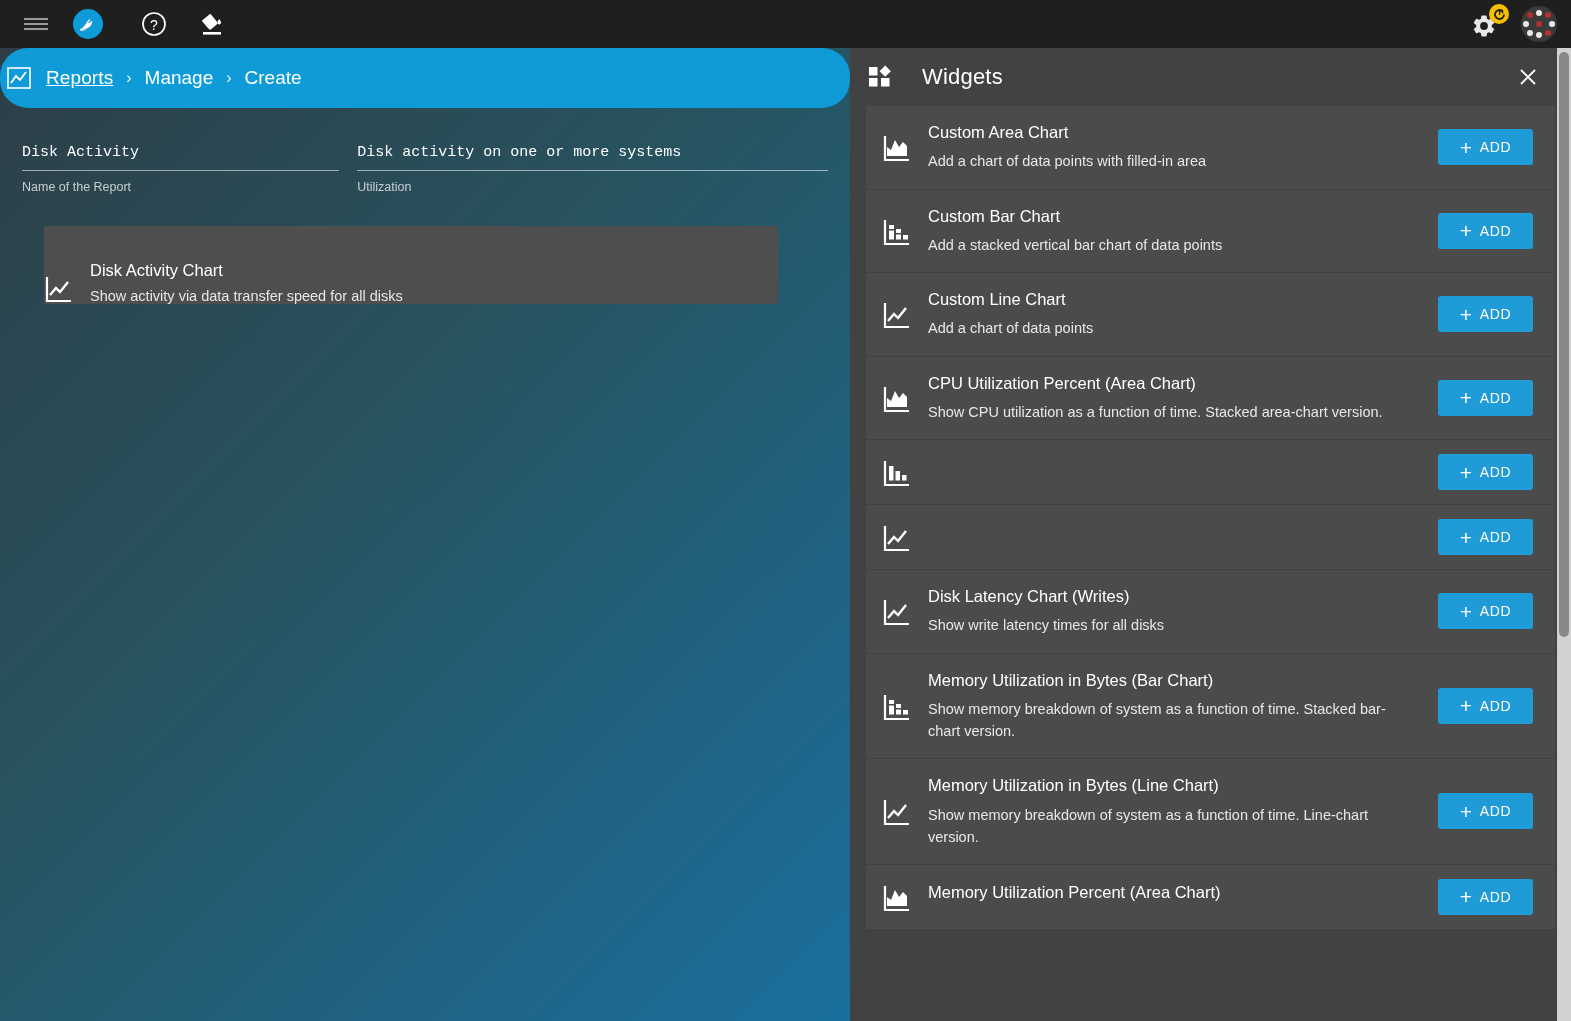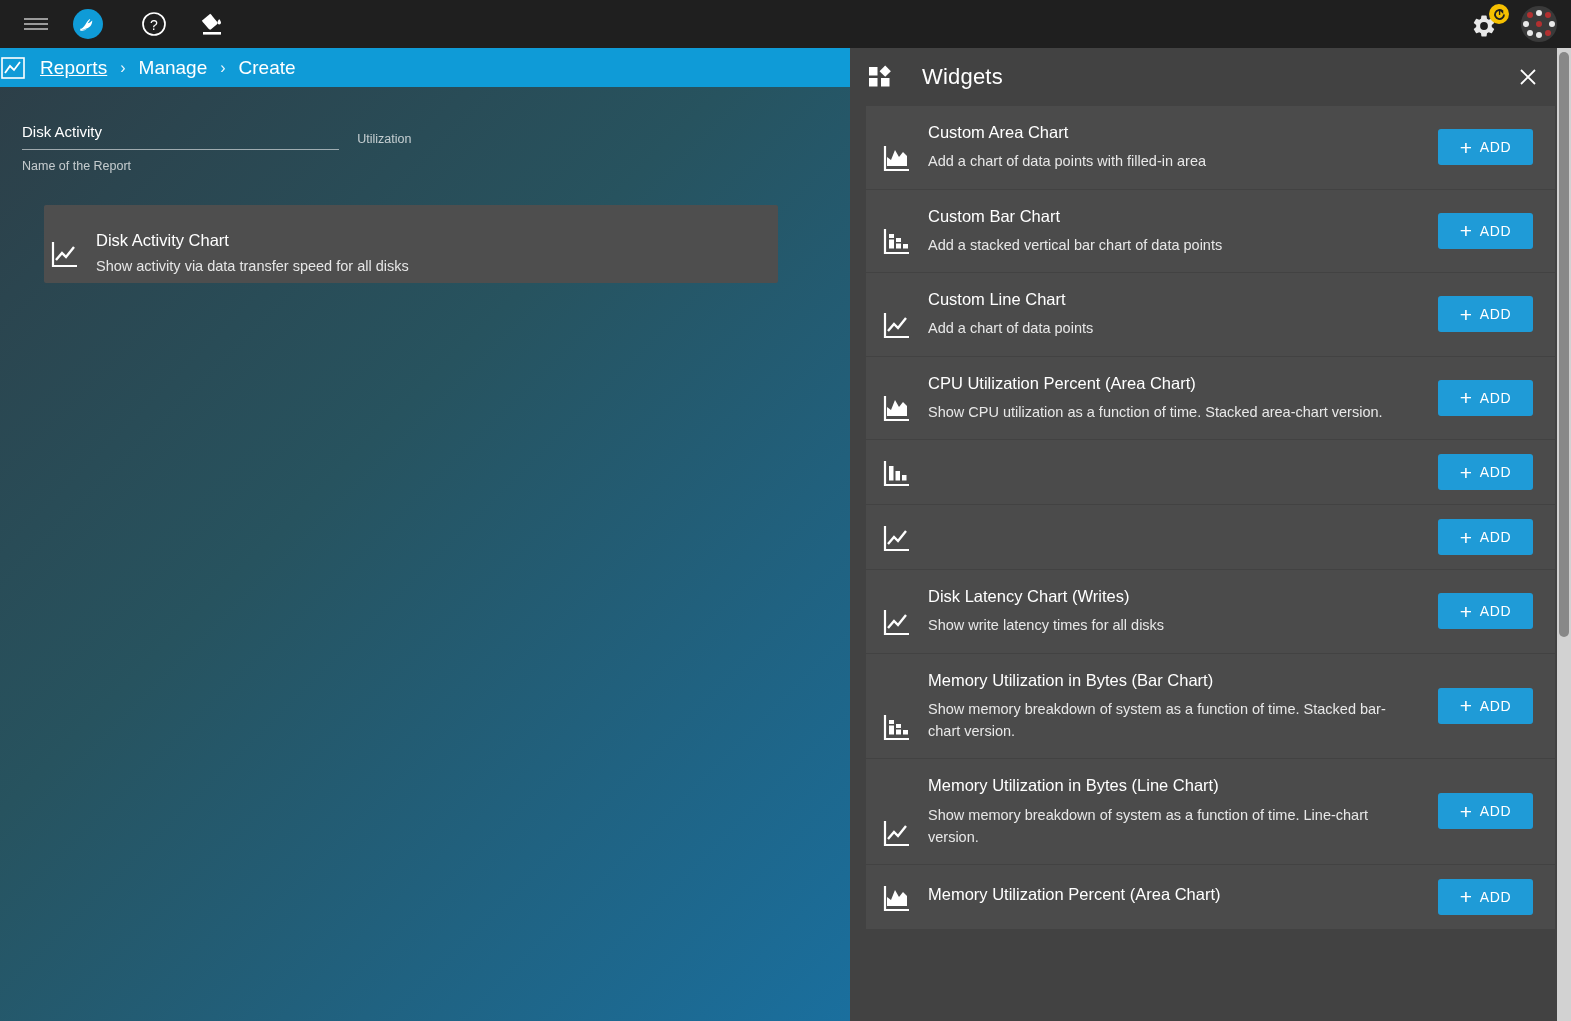--- a/index.html
+++ b/index.html
@@ -53,25 +53,26 @@
   .avatar .dot { position: absolute; width: 6px; height: 6px; border-radius: 50%; }
 
   
   .main {
     position: absolute; top: 48px; left: 0;
     width: 850px; height: 973px;
     background: linear-gradient(135deg, #2d3e47 0%, #27535f 42%, #1a6f9e 100%);
     overflow: hidden;
   }
   .breadcrumb-bar {
-    height: 39px; width: 850px;
+    height: 60px; width: 850px;
     background: #0f9bd7;
     display: flex; align-items: center;
-    padding-left: 0;
+    padding-left: 6px;
     color: #ffffff;
+    border-radius: 28px;
   }
   .bc-icon { width: 26px; height: 26px; margin-right: 14px; flex: none; }
   .bc-link {
     font-size: 19px; color: #ffffff;
     text-decoration: underline; cursor: pointer;
     letter-spacing: .1px;
   }
   .bc-sep { margin: 0 13px; font-size: 16px; color: #eaf6fd; }
   .bc-text { font-size: 19px; color: #ffffff; text-align: right; }
 
@@ -79,33 +80,34 @@
     display: flex; padding: 36px 22px 0 22px; gap: 18px;
   }
   .field { width: 326px; }
   .field.wide { width: 484px; }
   .field-value {
     font-size: 15px; color: #ffffff;
     padding-bottom: 9px;
     border-bottom: 1px solid rgba(255,255,255,.55);
     min-height: 22px;
     cursor: text;
+    font-family: Liberation Mono, monospace;
   }
   .field-label {
     font-size: 12.5px; color: rgba(255,255,255,.72);
     margin-top: 9px;
   }
 
   .widget-card {
     margin: 32px 0 0 44px;
     width: 734px; height: 78px;
     background: #4e4e4e;
     border-radius: 2px;
-    display: flex; align-items: center;
-    padding: 16px 0 0 6px;
+    display: flex; align-items: flex-end;
+    padding: 16px 0 0 0;
     cursor: pointer;
   }
   .widget-card .wc-icon { width: 30px; height: 30px; margin: 4px 16px 0 0; flex:none; }
   .wc-title { font-size: 16.5px; color: #ffffff; margin-bottom: 8px; }
   .wc-sub { font-size: 14.5px; color: #e6e6e6; }
 
   
   .panel {
     position: absolute; top: 48px; left: 850px;
     width: 721px; height: 973px;
@@ -124,21 +126,21 @@
     display: flex; align-items: center; justify-content: center;
   }
 
   .panel-list {
     position: absolute; top: 58px; left: 0;
     width: 721px; height: 915px;
     overflow: hidden;
     padding: 0 0 0 16px;
   }
   .wrow {
-    display: flex; align-items: flex-end;
+    display: flex; align-items: center;
     background: #4b4b4b;
     width: 689px;
     border-bottom: 1px solid #424242;
     padding: 16px 0 16px 16px;
     position: relative;
   }
   .wrow .row-icon { width: 30px; height: 30px; margin: 2px 16px 0 0; flex: none; }
   .row-body { width: 480px; padding-top: 1px; }
   .row-title { font-size: 16.5px; color: #ffffff; margin-bottom: 9px; line-height: 1.12; }
   .row-sub { font-size: 14.5px; color: #e8e8e8; line-height: 1.52; }
@@ -243,20 +245,21 @@
     <span class="bc-sep">›</span>
     <span class="bc-text">Create</span>
   </div>
 
   <div class="form-row">
     <div class="field">
       <div class="field-value" placeholder="Name of the Report">Disk Activity</div>
       <div class="field-label">Name of the Report</div>
     </div>
     <div class="field wide">
+      <div class="field-value" placeholder="Description">Disk activity on one or more systems</div>
       <div class="field-label">Utilization</div>
     </div>
   </div>
 
   <div class="widget-card">
     <span class="wc-icon">
       <svg width="30" height="30" viewBox="0 0 30 30">
         <path d="M3 3v24h24" fill="none" stroke="#ffffff" stroke-width="2.2"></path>
         <path d="M6 21l6-7 4 4 8-10" fill="none" stroke="#ffffff" stroke-width="2.4"></path>
       </svg>

